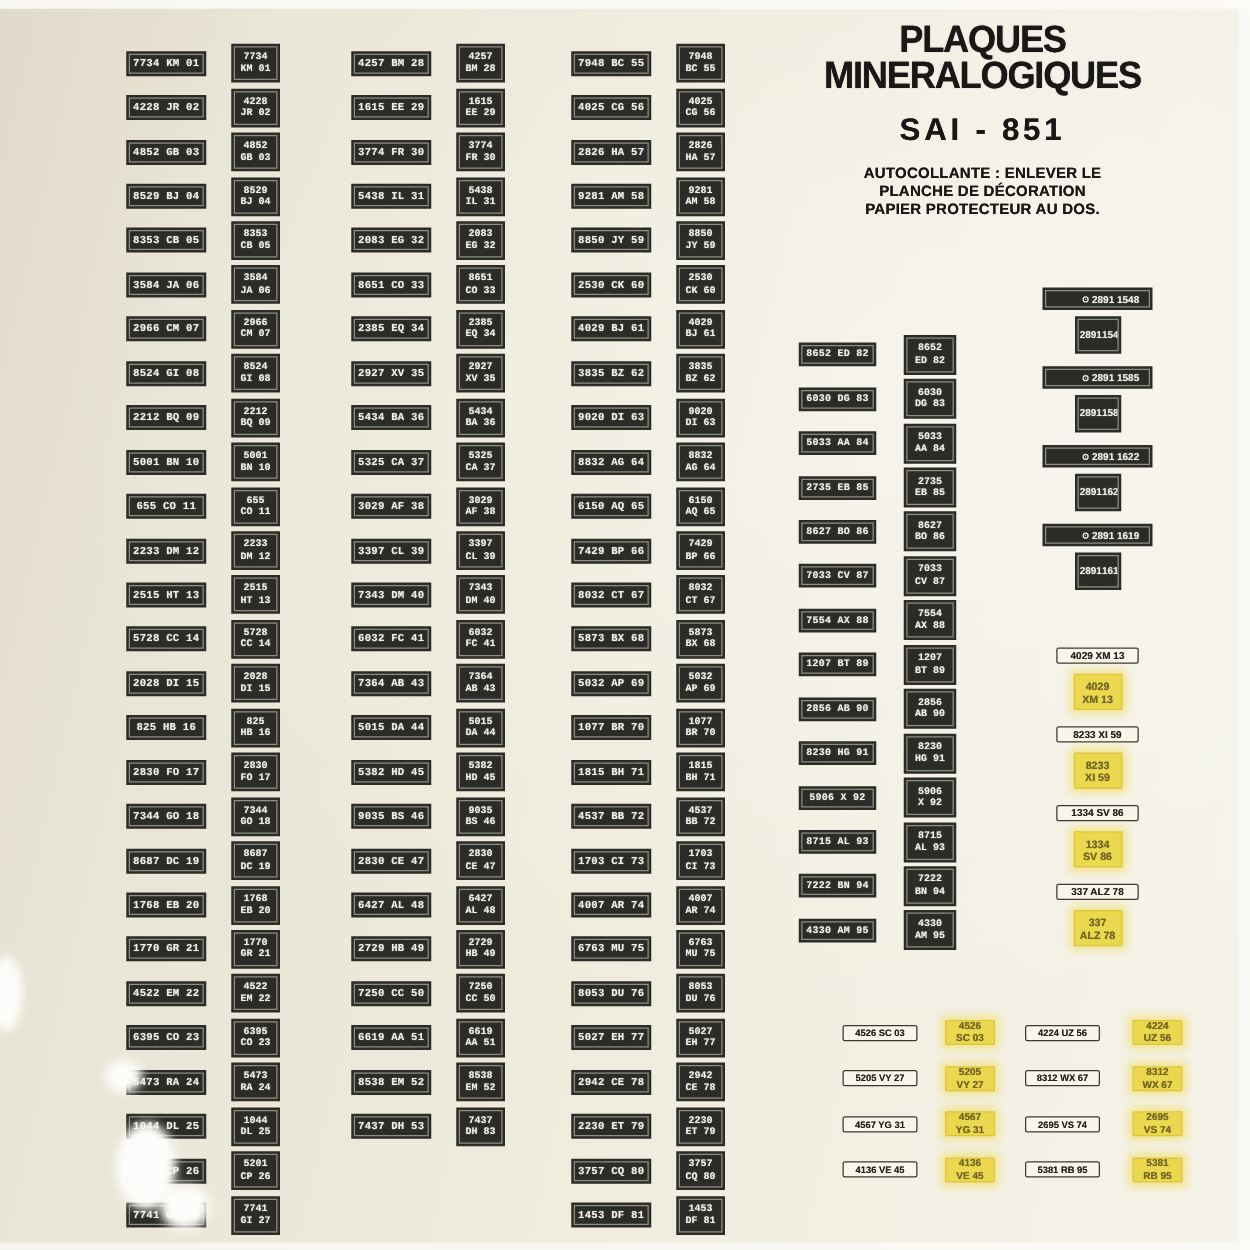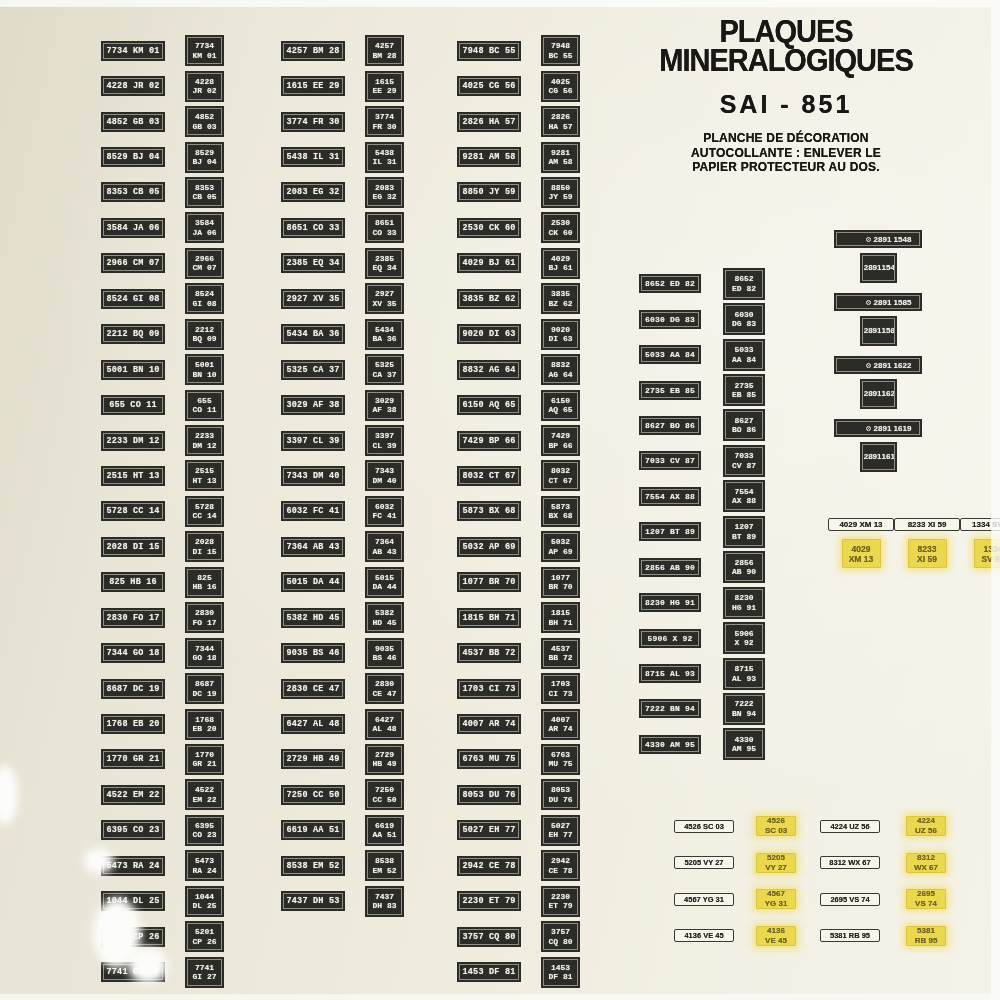--- a/index.html
+++ b/index.html
@@ -44,21 +44,21 @@
   .milpair{display:flex;flex-direction:column;align-items:center;margin-bottom:14px;}
   .milwide{width:84px;height:14px;font-size:8px;gap:2px;padding-left:21px;}
   .milsq{width:33px;height:26px;font-size:8px;line-height:9.5px;margin-top:9px;}
   .cocarde{display:inline-block;width:5px;height:5px;border-radius:50%;
     border:1px solid #eceade;box-sizing:border-box;background:#2b2b27;
     box-shadow:inset 0 0 0 1px #2b2b27, inset 0 0 0 2px #eceade;margin-right:1px;flex:none;}
   .milsq .l1{display:flex;align-items:center;gap:1px;}
 
   
   #ypairs{position:absolute;left:828px;top:518px;width:100px;
-    display:flex;}
+    display:flex;flex-direction:column;}
   .ypair{display:flex;flex-direction:column;align-items:center;margin-bottom:13px;}
   .ywide{width:66px;height:13px;font-size:8px;}
   .ysq{width:39px;height:29px;font-size:8.5px;line-height:10px;margin-top:8px;}
 
   
   #bgrid{position:absolute;left:672px;top:808px;}
   .brow{display:flex;align-items:center;height:36.5px;}
   .brow .bwhite{width:60px;height:13px;font-size:7.5px;margin-left:2px;}
   .brow .byellow{width:40px;height:20px;font-size:8px;line-height:10px;}
   .brow .g1{margin-left:22px;} .brow .w2{margin-left:24px;} .brow .g2{margin-left:26px;}
@@ -77,22 +77,22 @@
 </head>
 <body>
 
 <div id="sheet">
 
   <div id="header">
     <div class="title-line">PLAQUES</div>
     <div class="title-line">MINERALOGIQUES</div>
     <div class="ref">SAI - 851</div>
     <div class="note">
+      <div>AUTOCOLLANTE : ENLEVER LE</div>
       <div>PLANCHE DE DÉCORATION</div>
-      <div>AUTOCOLLANTE : ENLEVER LE</div>
       <div>PAPIER PROTECTEUR AU DOS.</div>
     </div>
   </div>
 
   <div id="col0" class="colgroup">
       <div class="prow">
         <div class="plate pdark pwide">7734 KM 01</div>
         <div class="plate pdark psq">
           <span class="sqline">7734</span>
           <span class="sqline">KM 01</span>

